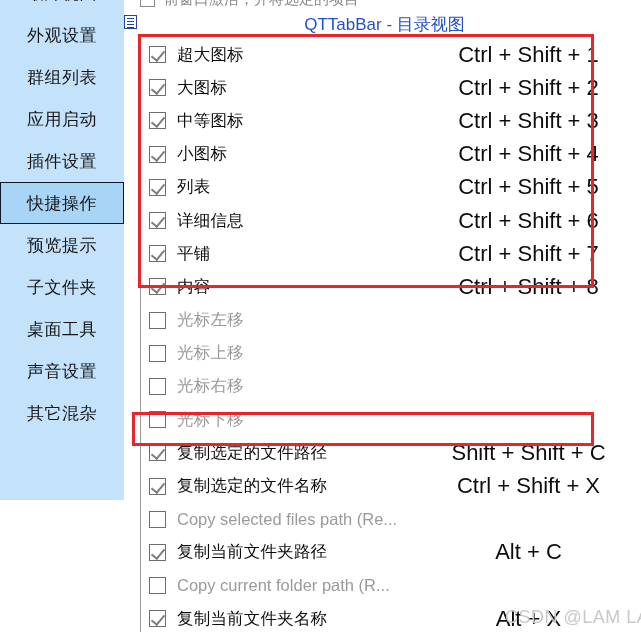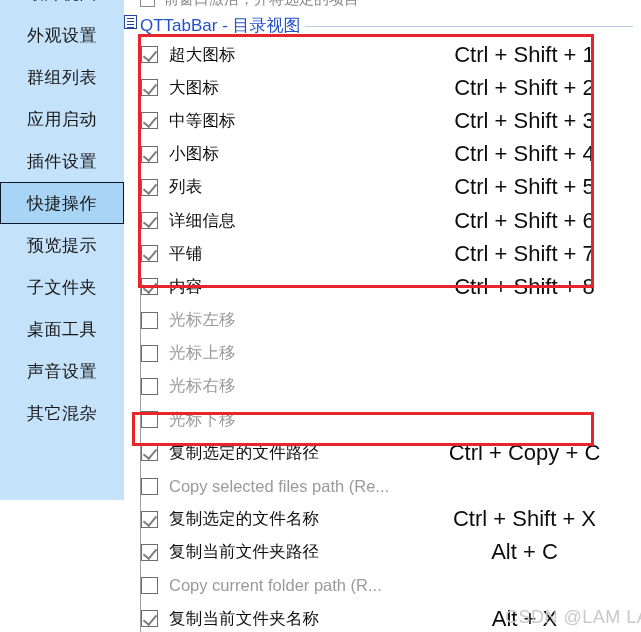--- a/index.html
+++ b/index.html
@@ -81,20 +81,21 @@
 
   
   .group-head {
     position: absolute;
     left: 16px;
     top: 13px;
     right: 8px;
     height: 24px;
     display: flex;
     align-items: center;
+    flex-direction: column;
   }
   .group-head .gh-text {
     color: #2250c8;
     font-size: 17px;
     white-space: nowrap;
     padding-right: 4px;
     font-family: "Liberation Sans", sans-serif;
   }
   .group-head .gh-line {
     flex: 1 1 auto;
@@ -129,20 +130,21 @@
     top: 38px;
     width: 470px;
     border-left: 1px solid #9c9c9c;
     box-sizing: border-box;
   }
   .row {
     height: 33.2px;
     display: flex;
     align-items: center;
     box-sizing: border-box;
+    padding-left: 8px;
   }
   .cbox {
     width: 17px;
     height: 17px;
     border: 1px solid #6d6d6d;
     background: #ffffff;
     box-sizing: border-box;
     position: relative;
     flex: 0 0 17px;
     margin-right: 11px;
@@ -312,32 +314,32 @@
           <span class="shortcut"></span>
         </div>
         <div class="row disabled">
           <span class="cbox"></span>
           <span class="label">光标下移</span>
           <span class="shortcut"></span>
         </div>
         <div class="row">
           <span class="cbox checked"></span>
           <span class="label">复制选定的文件路径</span>
-          <span class="shortcut">Ctrl + Copy + C</span>
-        </div>
-        <div class="row disabled">
-          <span class="cbox"></span>
-          <span class="label latin">Copy selected files path (Re...</span>
-          <span class="shortcut"></span>
+          <span class="shortcut">Shift + Shift + C</span>
         </div>
         <div class="row">
           <span class="cbox checked"></span>
           <span class="label">复制选定的文件名称</span>
           <span class="shortcut">Ctrl + Shift + X</span>
         </div>
+        <div class="row disabled">
+          <span class="cbox"></span>
+          <span class="label latin">Copy selected files path (Re...</span>
+          <span class="shortcut"></span>
+        </div>
         <div class="row">
           <span class="cbox checked"></span>
           <span class="label">复制当前文件夹路径</span>
           <span class="shortcut">Alt + C</span>
         </div>
         <div class="row disabled">
           <span class="cbox"></span>
           <span class="label latin">Copy current folder path (R...</span>
           <span class="shortcut"></span>
         </div>

